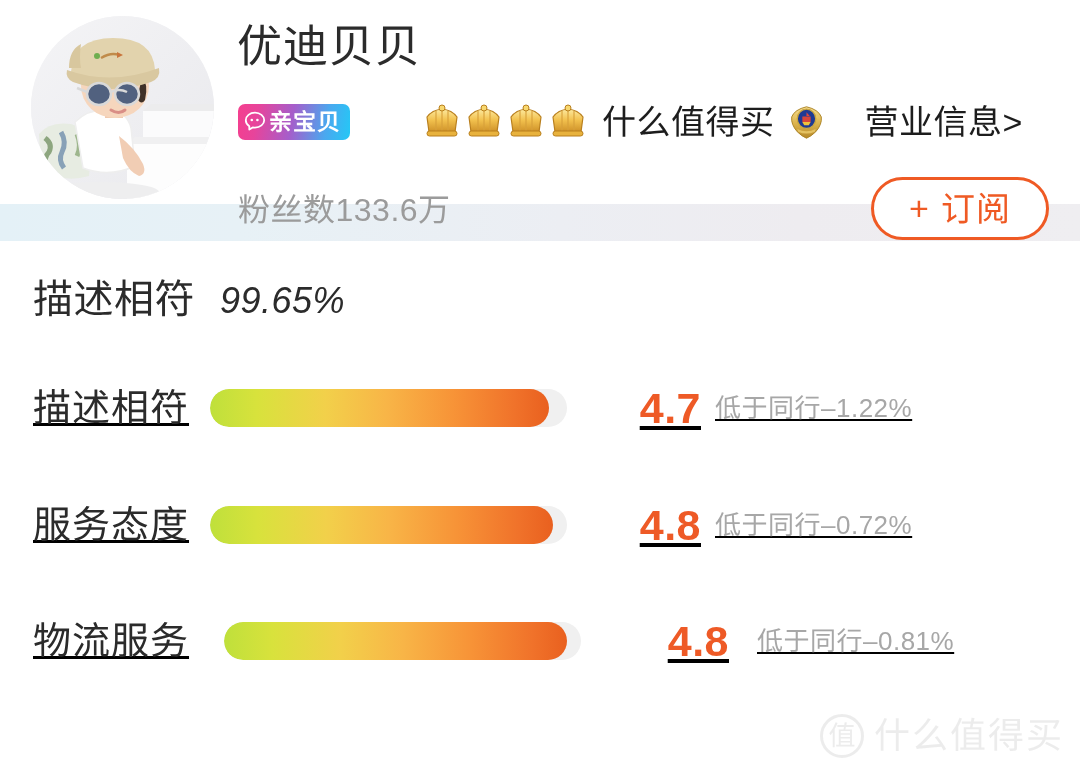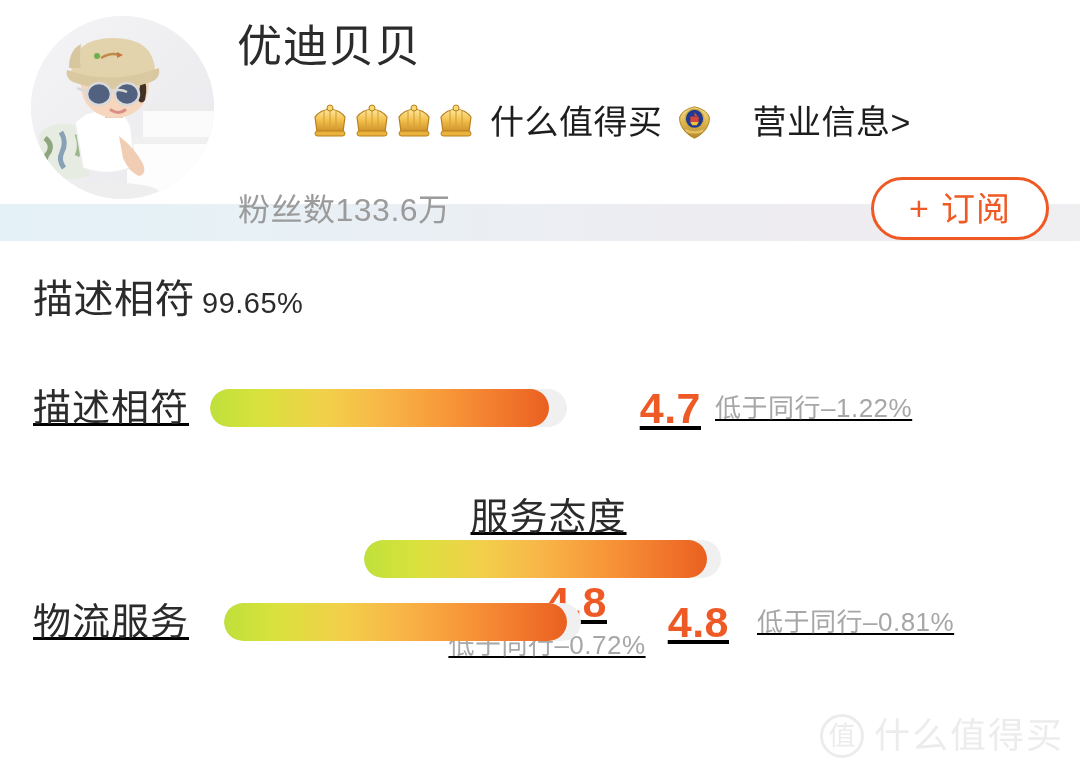--- a/index.html
+++ b/index.html
@@ -172,37 +172,38 @@
     position: absolute;
     left: 33px;
     top: 33px;
     font-size: 40px;
     line-height: 50px;
     color: #2b2b2b;
     letter-spacing: 0.5px;
     white-space: nowrap;
   }
   .overall-rate .pct-value {
-    font-size: 29px;
+    font-size: 36px;
     color: #2b2b2b;
-    margin-left: 7px;
+    margin-left: 25px;
+    font-style: italic;
   }
 
   .rating-row {
     position: absolute;
     left: 0;
     width: 100%;
     height: 62px;
     display: flex;
     align-items: center;
     text-decoration: underline;
   }
   .rating-row.r0 { top: 136px; }
-  .rating-row.r1 { top: 253px; flex-direction: column; }
-  .rating-row.r2 { top: 350px; gap: 14px; }
+  .rating-row.r1 { top: 253px; }
+  .rating-row.r2 { top: 369px; gap: 14px; }
 
   .rating-label {
     width: 205px;
     padding-left: 33px;
     box-sizing: border-box;
     font-size: 38px;
     line-height: 46px;
     color: #2b2b2b;
     letter-spacing: 1px;
     white-space: nowrap;
@@ -332,20 +333,30 @@
       <path d="M80 94 q8 5 14 0" stroke="#d98e86" stroke-width="3" fill="none" stroke-linecap="round"></path>
 
       <ellipse cx="70" cy="176" rx="58" ry="10" fill="#eeeeef"></ellipse>
     </svg>
   </div>
 
   <div class="shop-title">优迪贝贝</div>
 
   <div class="badge-row">
 
+    <div class="brand-badge">
+      <span class="bubble-icon">
+        <svg viewBox="0 0 22 22" xmlns="http://www.w3.org/2000/svg">
+          <path d="M11 1.6c-5.1 0-9.2 3.4-9.2 7.6 0 2.4 1.4 4.6 3.5 6v3.3l3.4-2.1c.7.1 1.5.2 2.3.2 5.1 0 9.2-3.4 9.2-7.4S16.1 1.6 11 1.6z" fill="none" stroke="#ffffff" stroke-width="1.8" stroke-linejoin="round"></path>
+          <circle cx="7.8" cy="9" r="1.3" fill="#ffffff"></circle>
+          <circle cx="13.4" cy="9" r="1.3" fill="#ffffff"></circle>
+        </svg>
+      </span>
+      <span class="badge-text">亲宝贝</span>
+    </div>
 
     <div class="crowns">
       <span class="crown-wrap">
         <svg class="crown-icon" viewBox="0 0 40 40" xmlns="http://www.w3.org/2000/svg">
           <defs>
             <linearGradient id="cg1" x1="0" y1="0" x2="0" y2="1">
               <stop offset="0%" stop-color="#fdeaa0"></stop>
                 <stop offset="45%" stop-color="#f2c14e"></stop>
                 <stop offset="100%" stop-color="#c98a22"></stop>
             </linearGradient>

